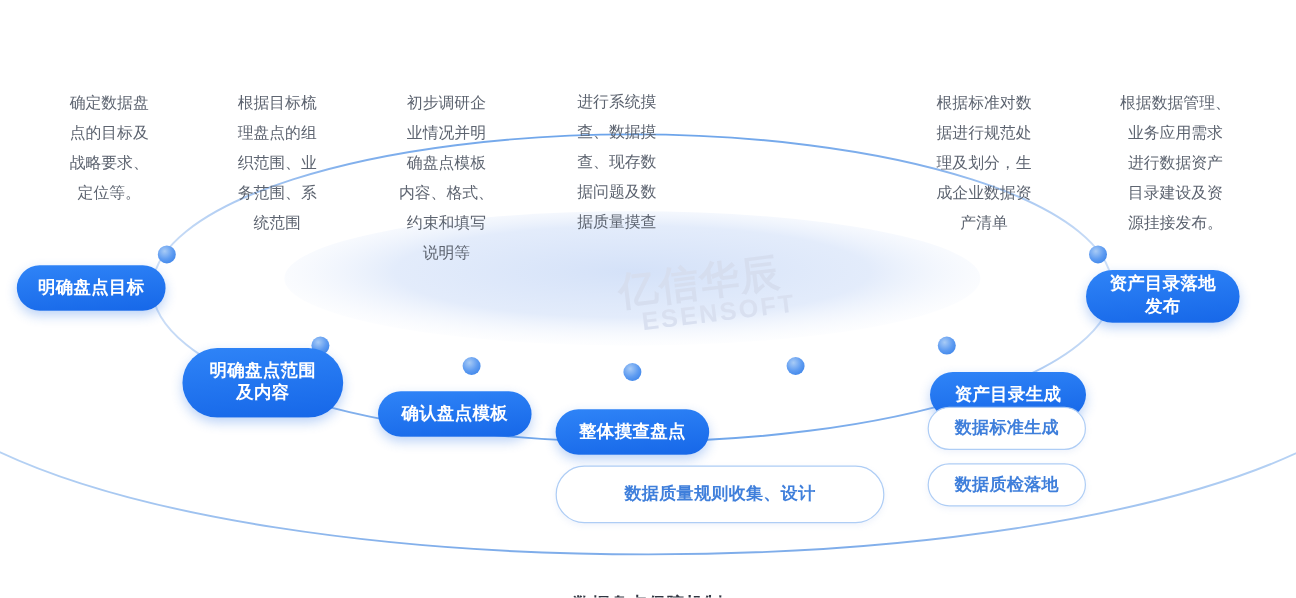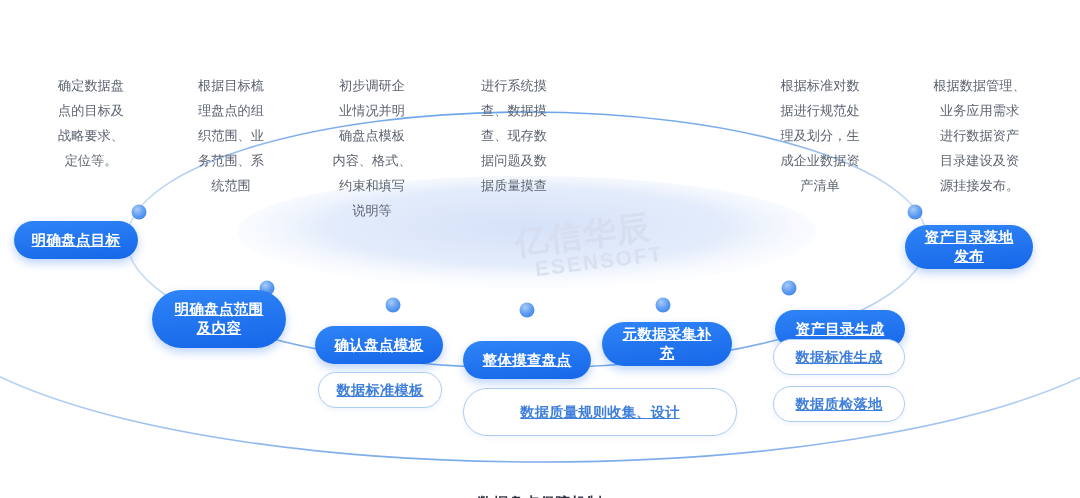--- a/index.html
+++ b/index.html
@@ -66,21 +66,20 @@
   .pill {
     position: absolute;
     z-index: 6;
     display: flex;
     align-items: center;
     justify-content: center;
     text-align: center;
     border-radius: 999px;
     font-weight: bold;
     letter-spacing: 0.3px;
-    text-decoration: underline;
   }
   .pill.solid {
     background: linear-gradient(175deg, #2f84f7 0%, #1667e8 100%);
     color: #ffffff;
     box-shadow: 0 4px 10px rgba(32,110,230,0.30);
     font-size: 14.5px;
     line-height: 19px;
   }
   .pill.outline {
     background: #ffffff;
@@ -167,21 +166,21 @@
 理盘点的组
 织范围、业
 务范围、系
 统范围</div>
     <div class="desc" style="left:313px;">初步调研企
 业情况并明
 确盘点模板
 内容、格式、
 约束和填写
 说明等</div>
-    <div class="desc" style="left:455px;">进行系统摸
+    <div class="desc" style="left:455px;font-family:Liberation Mono, monospace;">进行系统摸
 查、数据摸
 查、现存数
 据问题及数
 据质量摸查</div>
     <div class="desc" style="left:755px;width:130px;">根据标准对数
 据进行规范处
 理及划分，生
 成企业数据资
 产清单</div>
     <div class="desc" style="left:912px;width:135px;">根据数据管理、
@@ -193,29 +192,26 @@
 
   <div class="pill solid" style="left:14px;  top:221px; width:124px; height:38px;">明确盘点目标</div>
 
   <div class="pill solid" style="left:152px; top:290px; width:134px; height:58px; white-space:pre-line;">明确盘点范围
 及内容</div>
 
   <div class="pill solid" style="left:315px; top:326px; width:128px; height:38px;">确认盘点模板</div>
 
   <div class="pill solid" style="left:463px; top:341px; width:128px; height:38px;">整体摸查盘点</div>
 
-  <div class="pill solid" style="left:602px; top:322px; width:130px; height:44px; white-space:pre-line;">元数据采集补
-充</div>
 
   <div class="pill solid" style="left:775px; top:298px; width:130px; height:38px;margin-top:12px;">资产目录生成</div>
 
   <div class="pill solid" style="left:905px; top:225px; width:128px; height:44px; white-space:pre-line;">资产目录落地
 发布</div>
 
-  <div class="pill outline" style="left:318px; top:372px; width:124px; height:36px;">数据标准模板</div>
 
   <div class="pill outline" style="left:463px; top:388px; width:274px; height:48px;">数据质量规则收集、设计</div>
 
   <div class="pill outline" style="left:773px; top:339px; width:132px; height:36px;">数据标准生成</div>
 
   <div class="pill outline" style="left:773px; top:386px; width:132px; height:36px;">数据质检落地</div>
 
   <div class="bottom-caption">数据盘点保障机制</div>
 
 </div>

